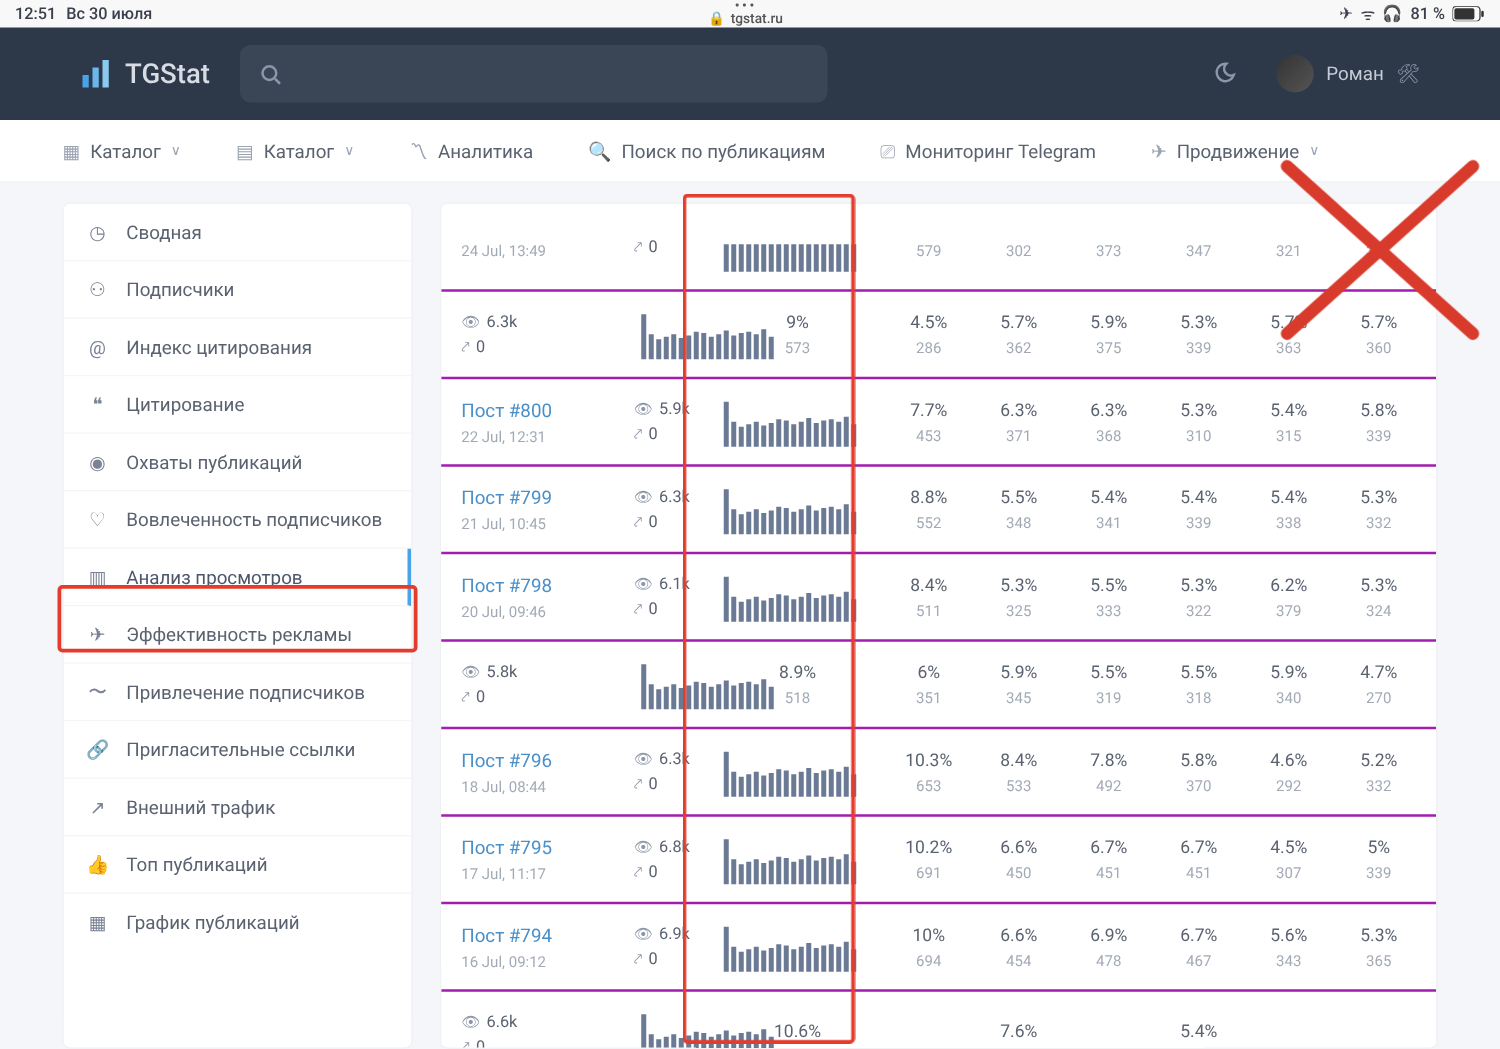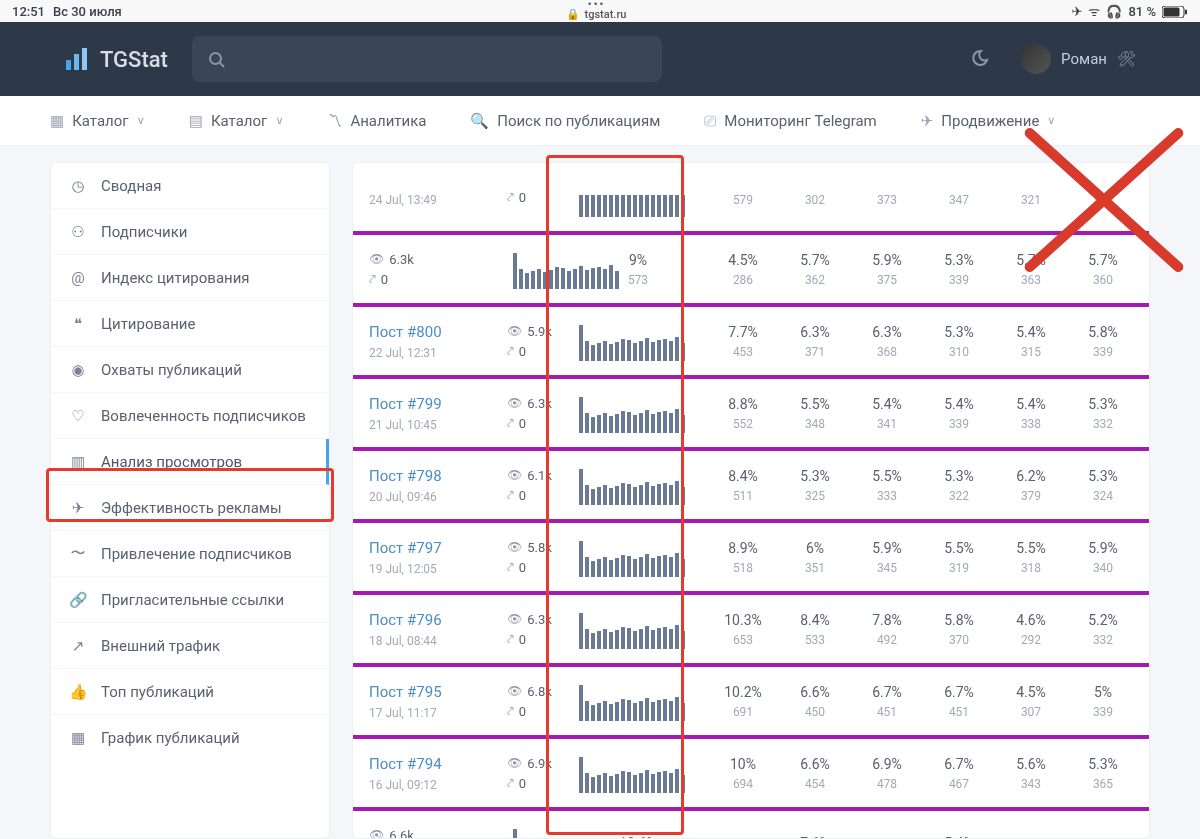--- a/index.html
+++ b/index.html
@@ -113,21 +113,21 @@
   overflow-y: auto;
   overflow-x: hidden;
   position: relative;
 }
 .row {
   display: grid;
   grid-template-columns: 130px 58px 130px 64px 64px 64px 64px 64px 64px 64px;
   align-items: center;
   padding: 14px 16px;
   column-gap: 8px;
-  border-bottom: 4px solid #a21caf;
+  border-bottom: 2px solid #a21caf;
 }
 .post-link { color: #4a8fc7; font-size: 15px; }
 .post-date { color: #a2aab6; font-size: 12px; margin-top: 5px; }
 .stat-line { display: flex; align-items: center; gap: 5px; font-size: 13px; color: #5a6270; }
 .stat-line + .stat-line { margin-top: 5px; }
 .stat-icon { color: #8b96a8; font-size: 12px; }
 .spark { height: 40px; width: 120px; display: flex; align-items: flex-end; gap: 2px; padding-left: 6px; }
 .spark span { background: #6b7a94; width: 4px; }
 .metric { text-align: center; }
 .metric-pct { font-size: 14px; color: #5a6270; }
@@ -622,24 +622,20 @@
           <div class="metric-pct">5.3%</div>
           <div class="metric-val">324</div>
         </div>
         <div class="metric">
           <div class="metric-pct">4.8%</div>
           <div class="metric-val">294</div>
         </div>
   </div>
       <div class="row">
     <div>
-      <div class="post-link">Пост #797</div>
-      <div class="post-date">19 Jul, 12:05</div>
-    </div>
-    <div>
       <div class="stat-line">
             <span class="stat-icon">👁</span>
             <span>5.8k</span>
           </div>
       <div class="stat-line">
             <span class="stat-icon">⤤</span>
             <span>0</span>
           </div>
     </div>
     <div class="spark">

